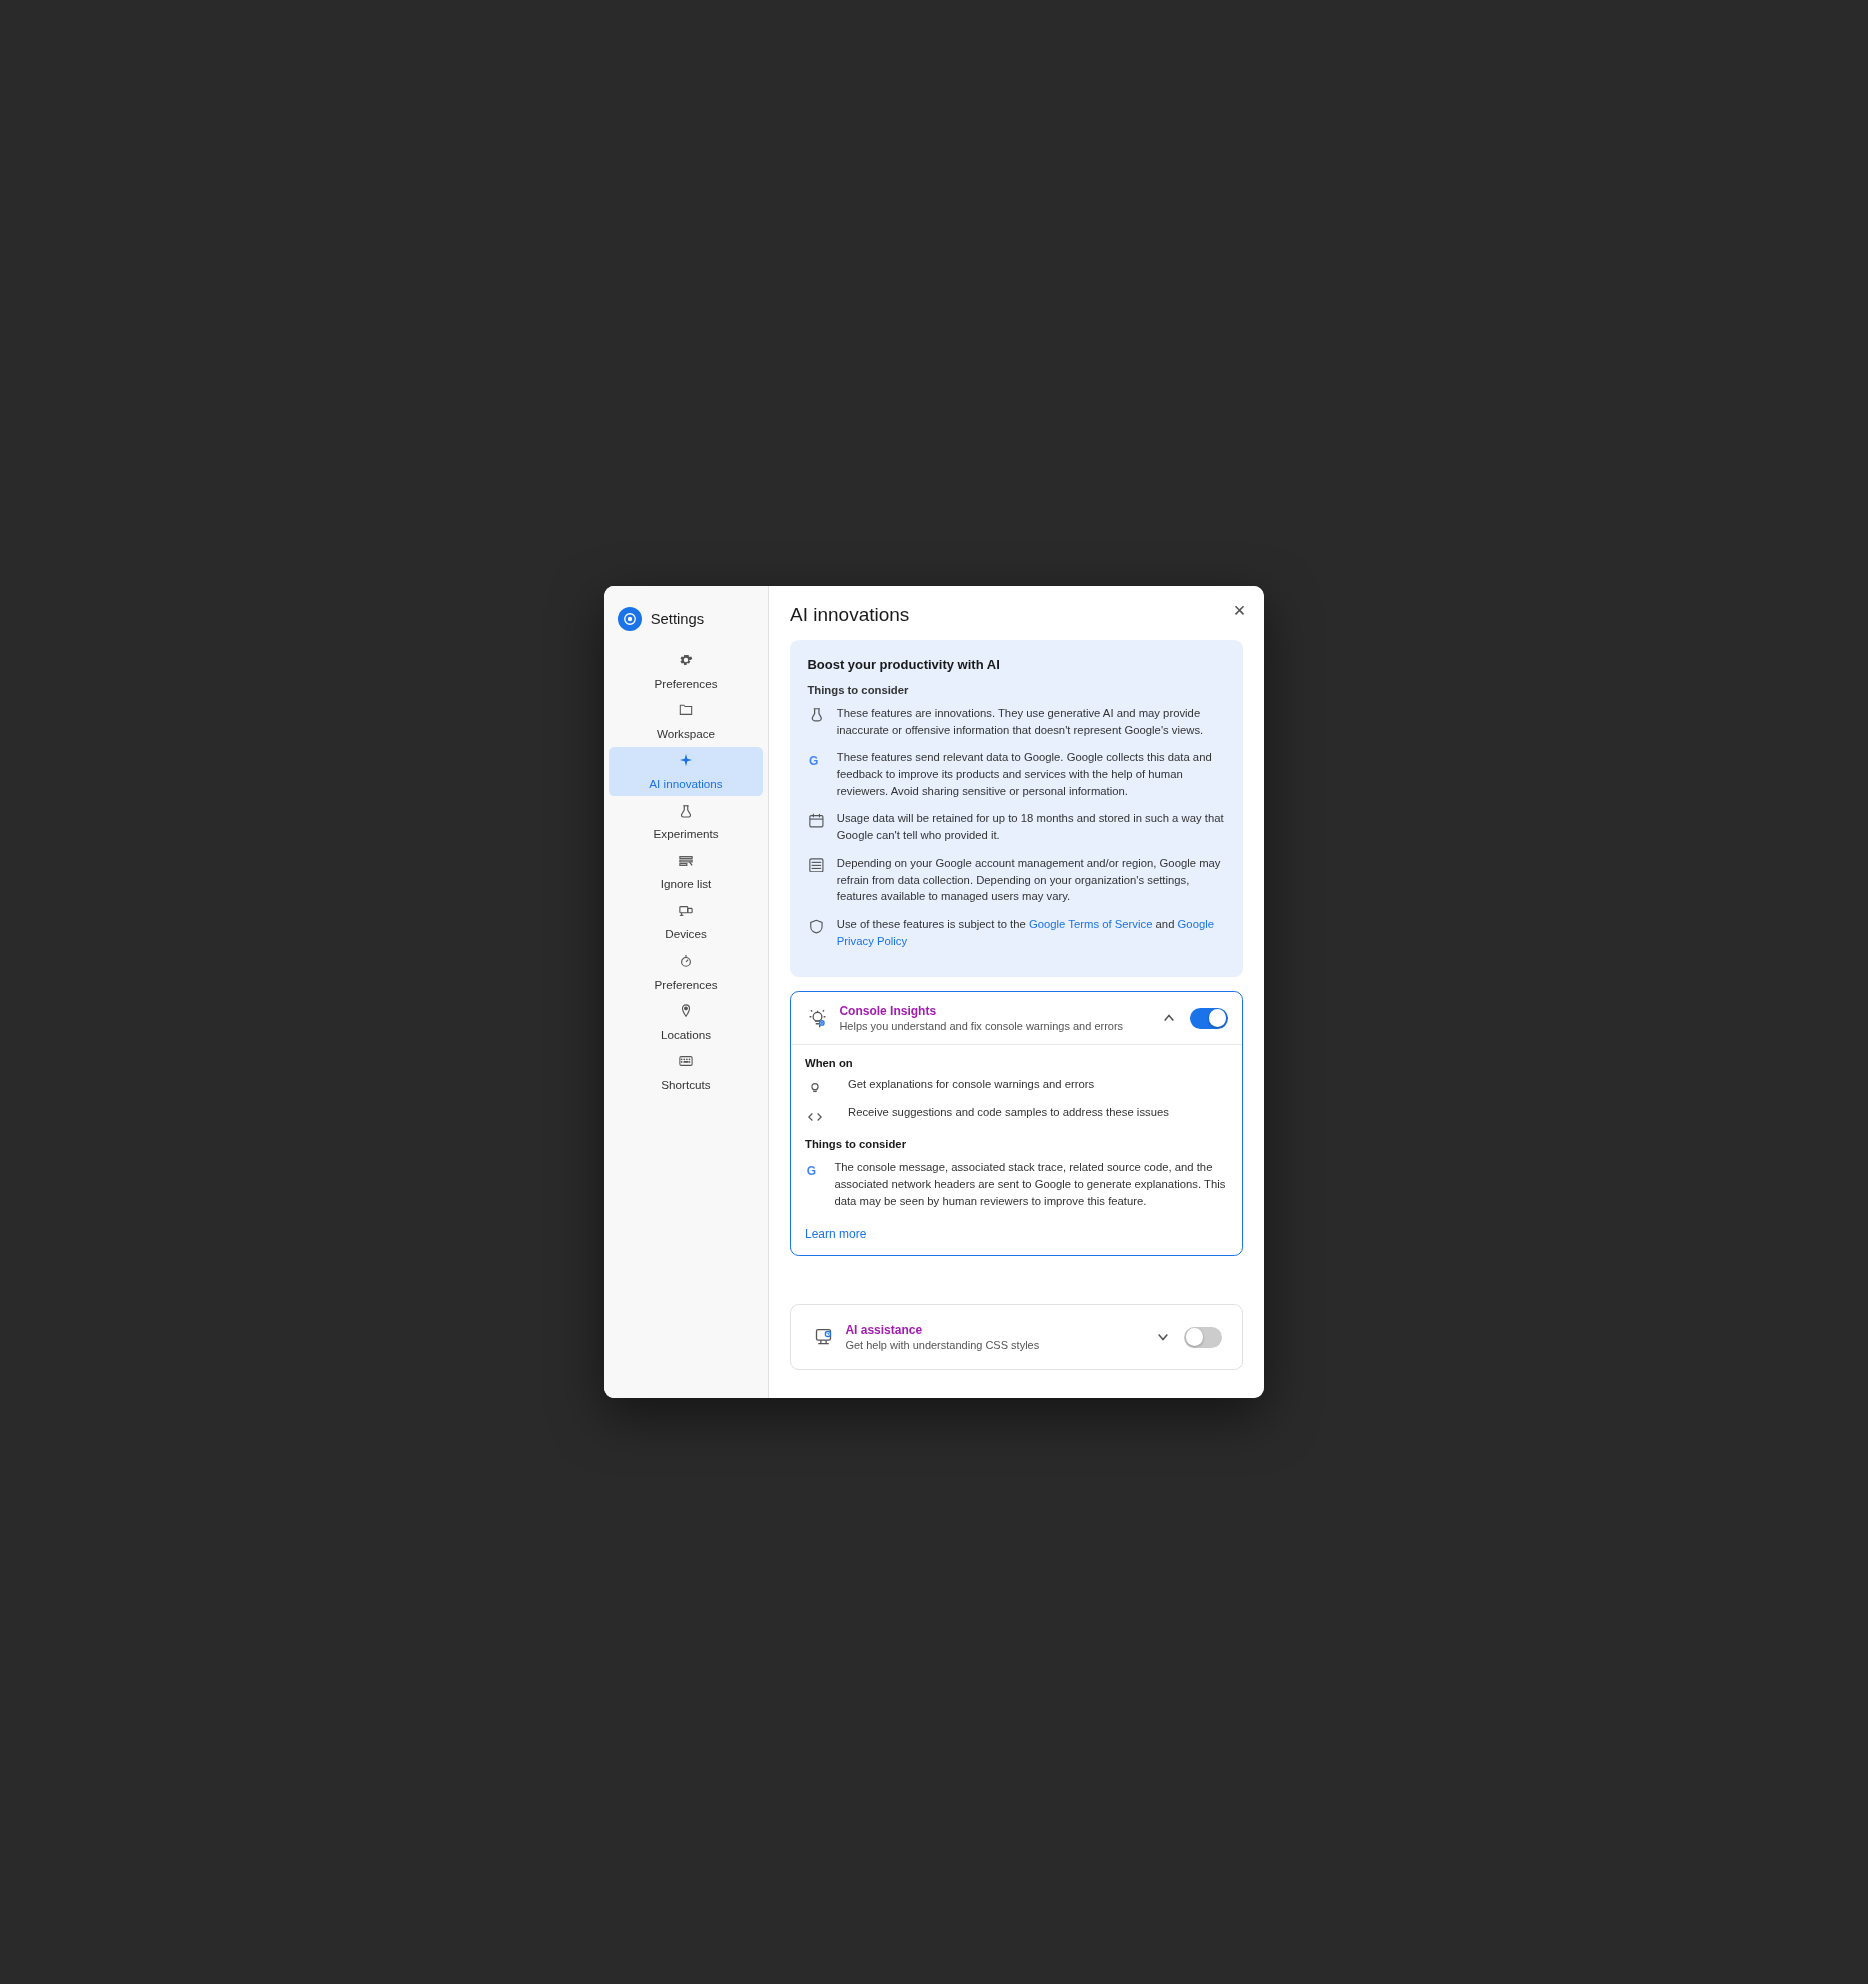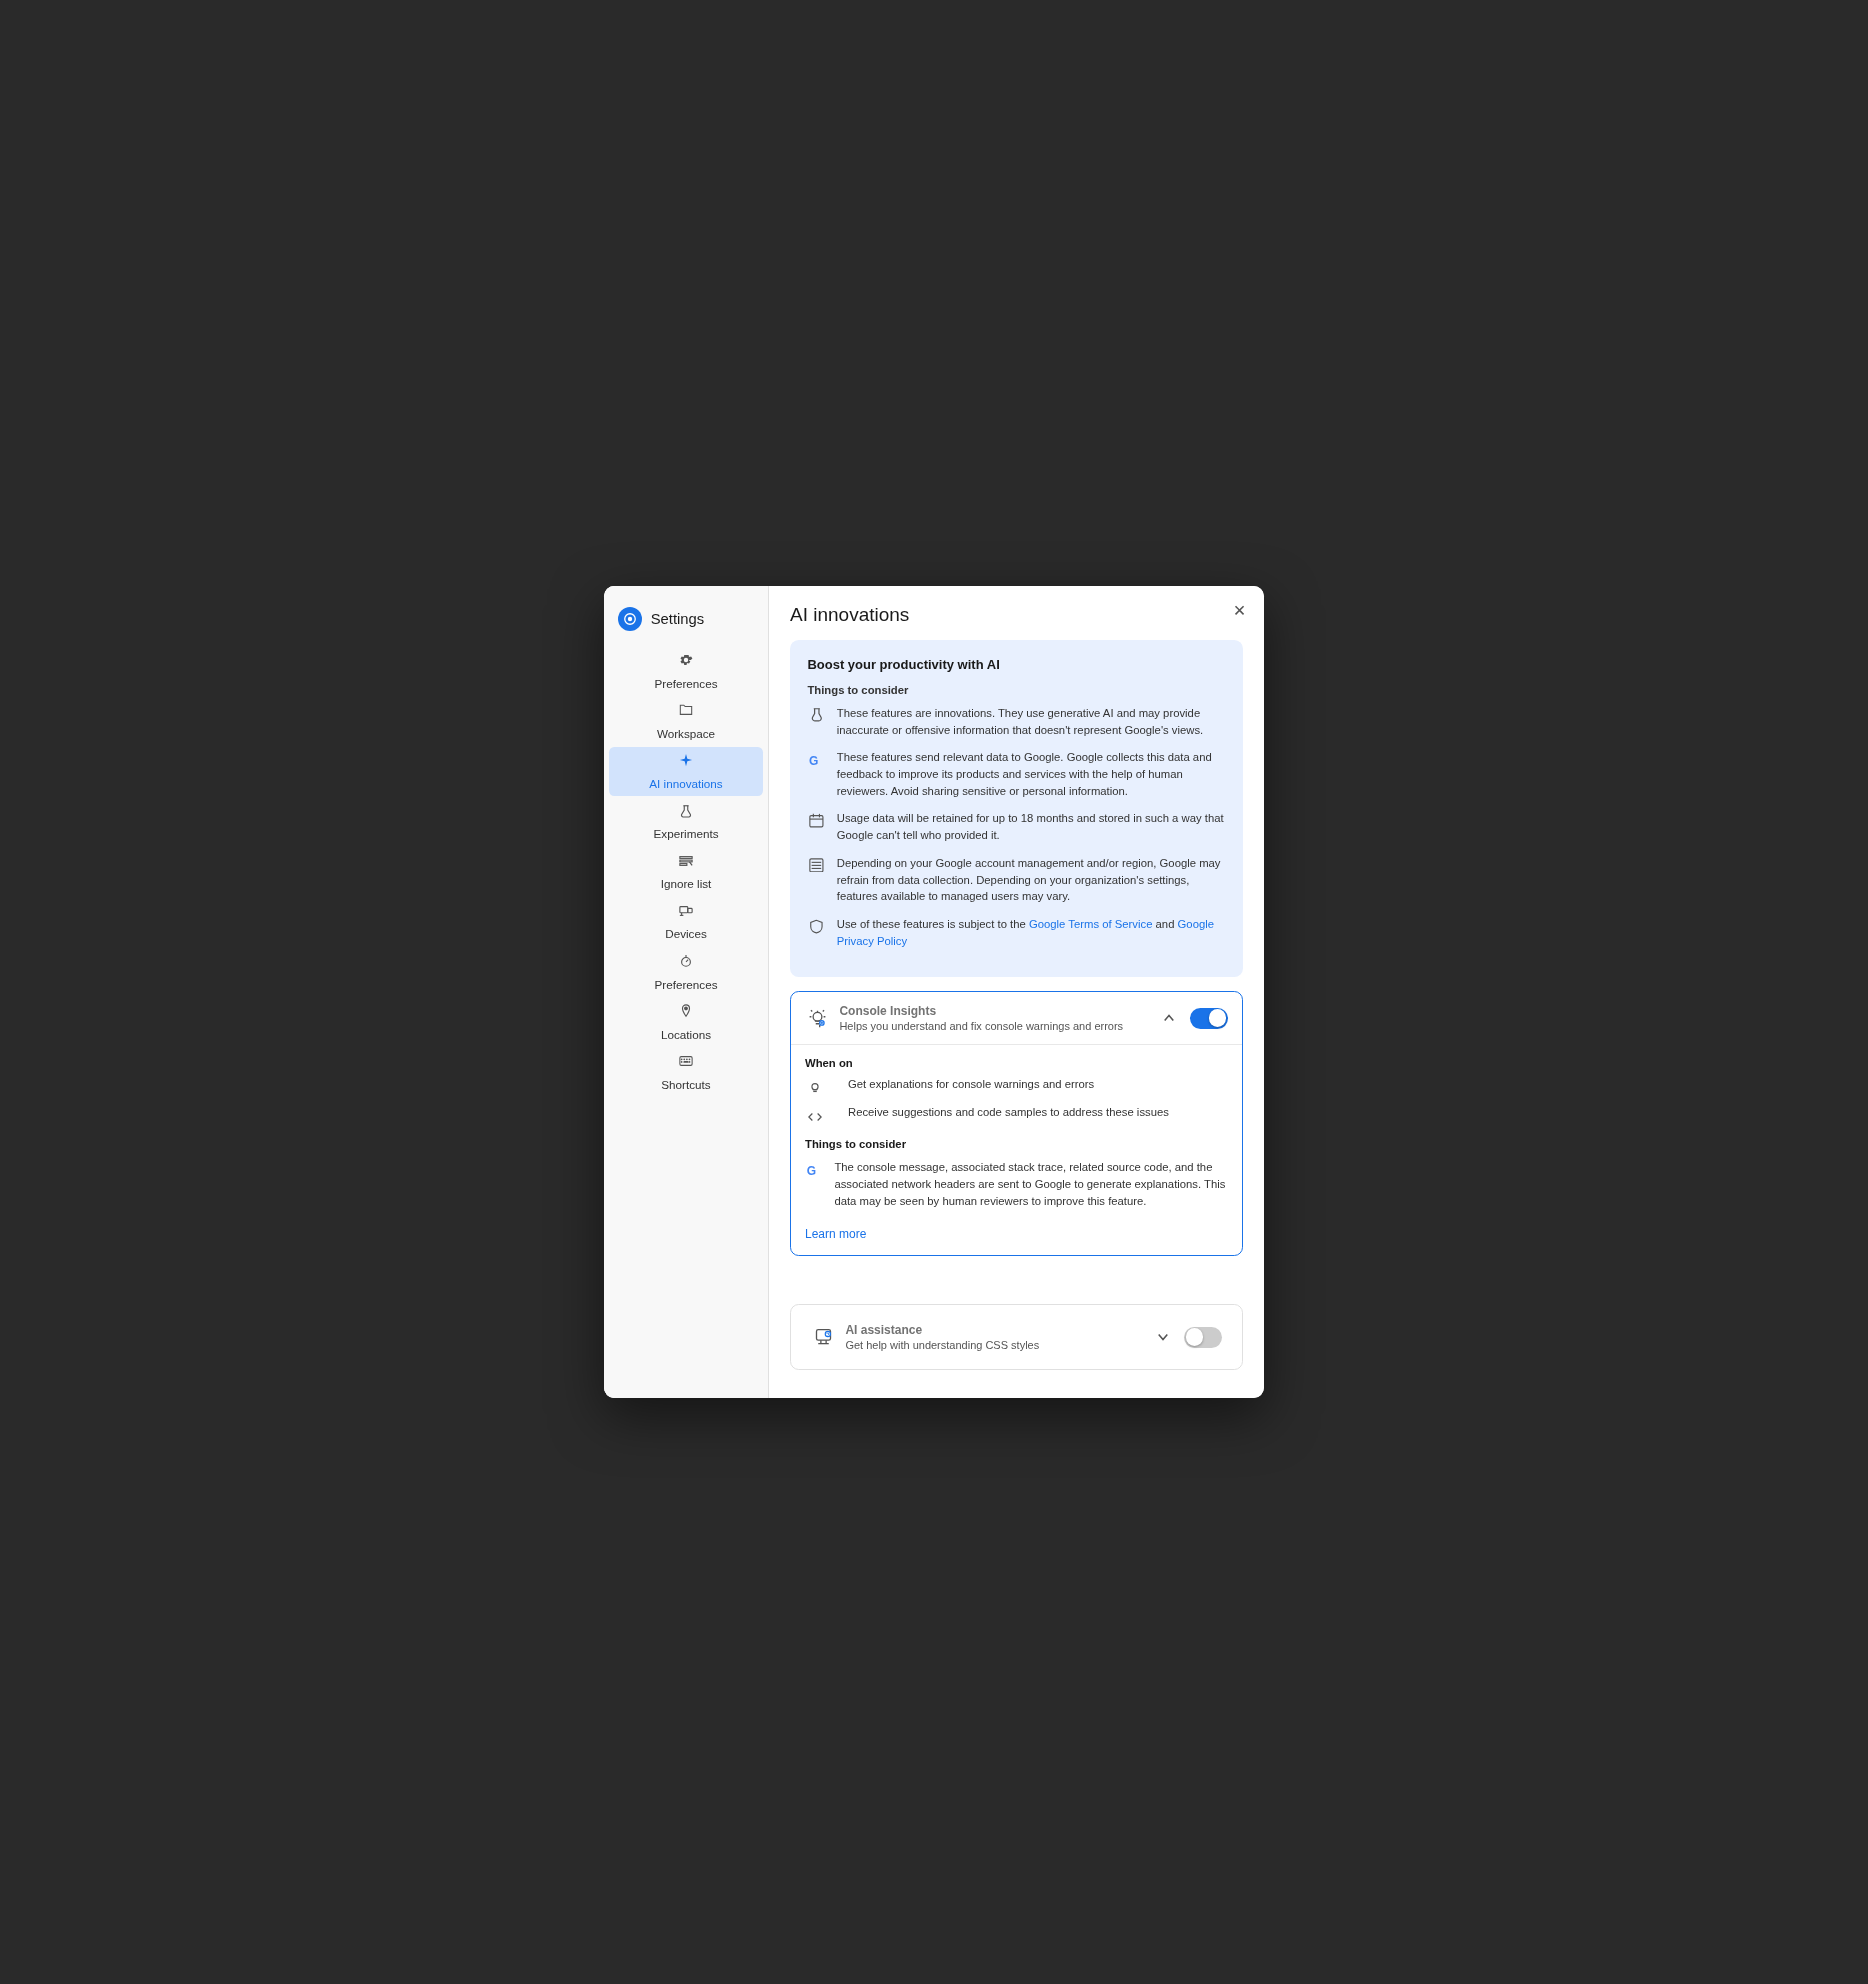--- a/index.html
+++ b/index.html
@@ -236,21 +236,21 @@
       flex-shrink: 0;
     }
 
     .feature-info {
       flex: 1;
     }
 
     .feature-name {
       font-size: 12px;
       font-weight: 600;
-      color: #737373;
+      color: #a21caf;
     }
 
     .feature-desc {
       font-size: 11px;
       color: #555;
       margin-top: 1.7px;
     }
 
     .feature-actions {
       display: flex;

